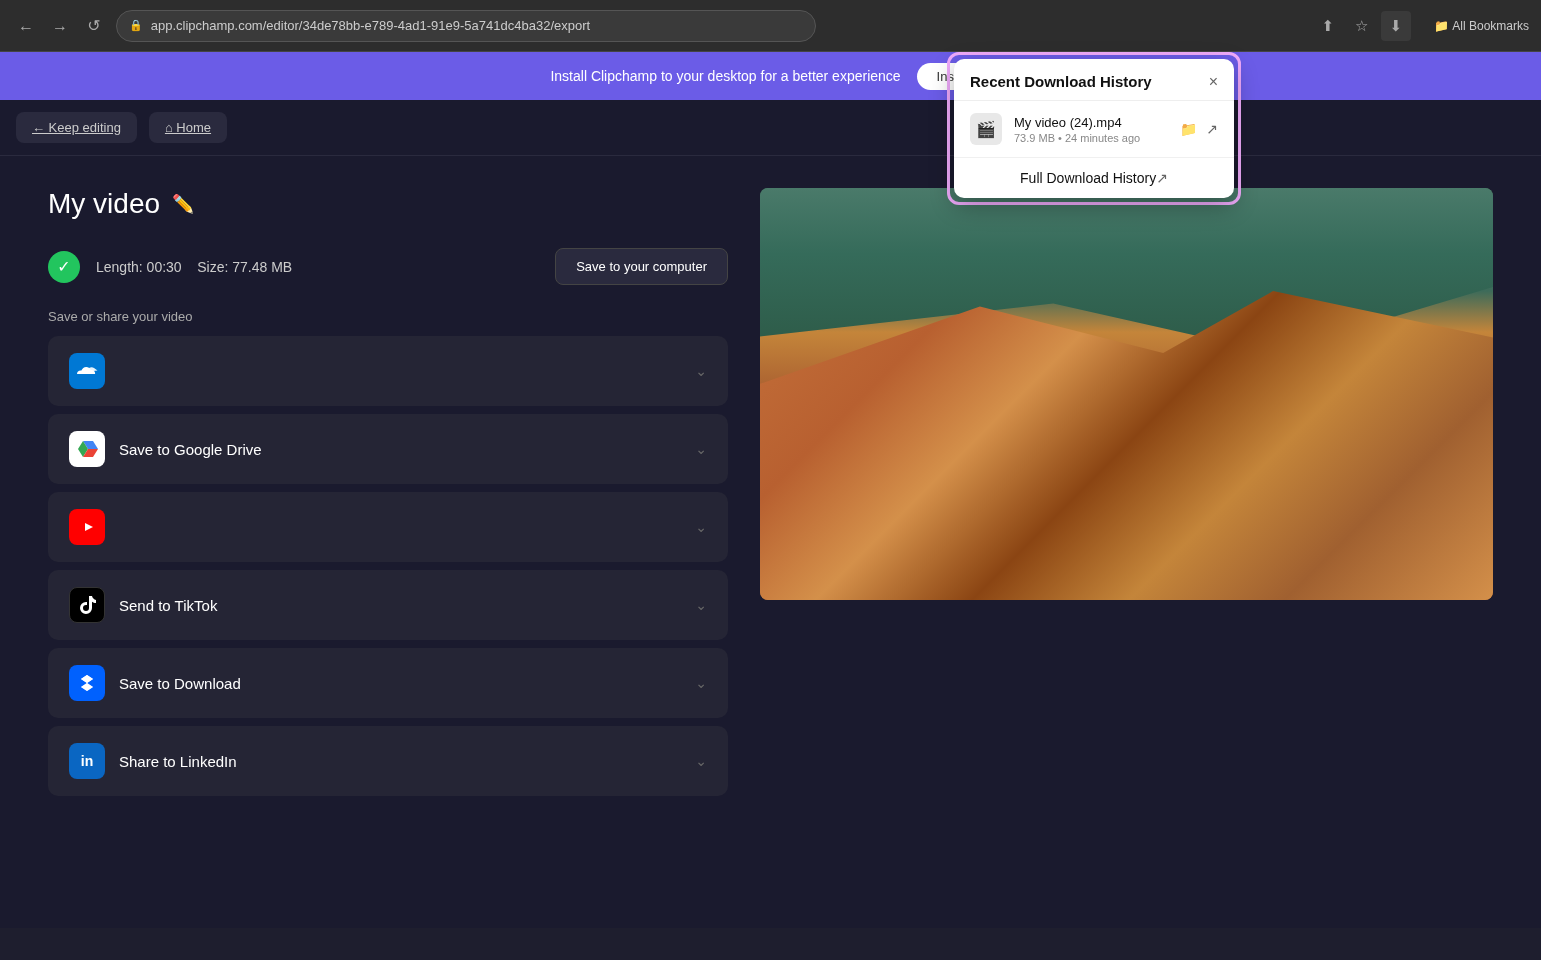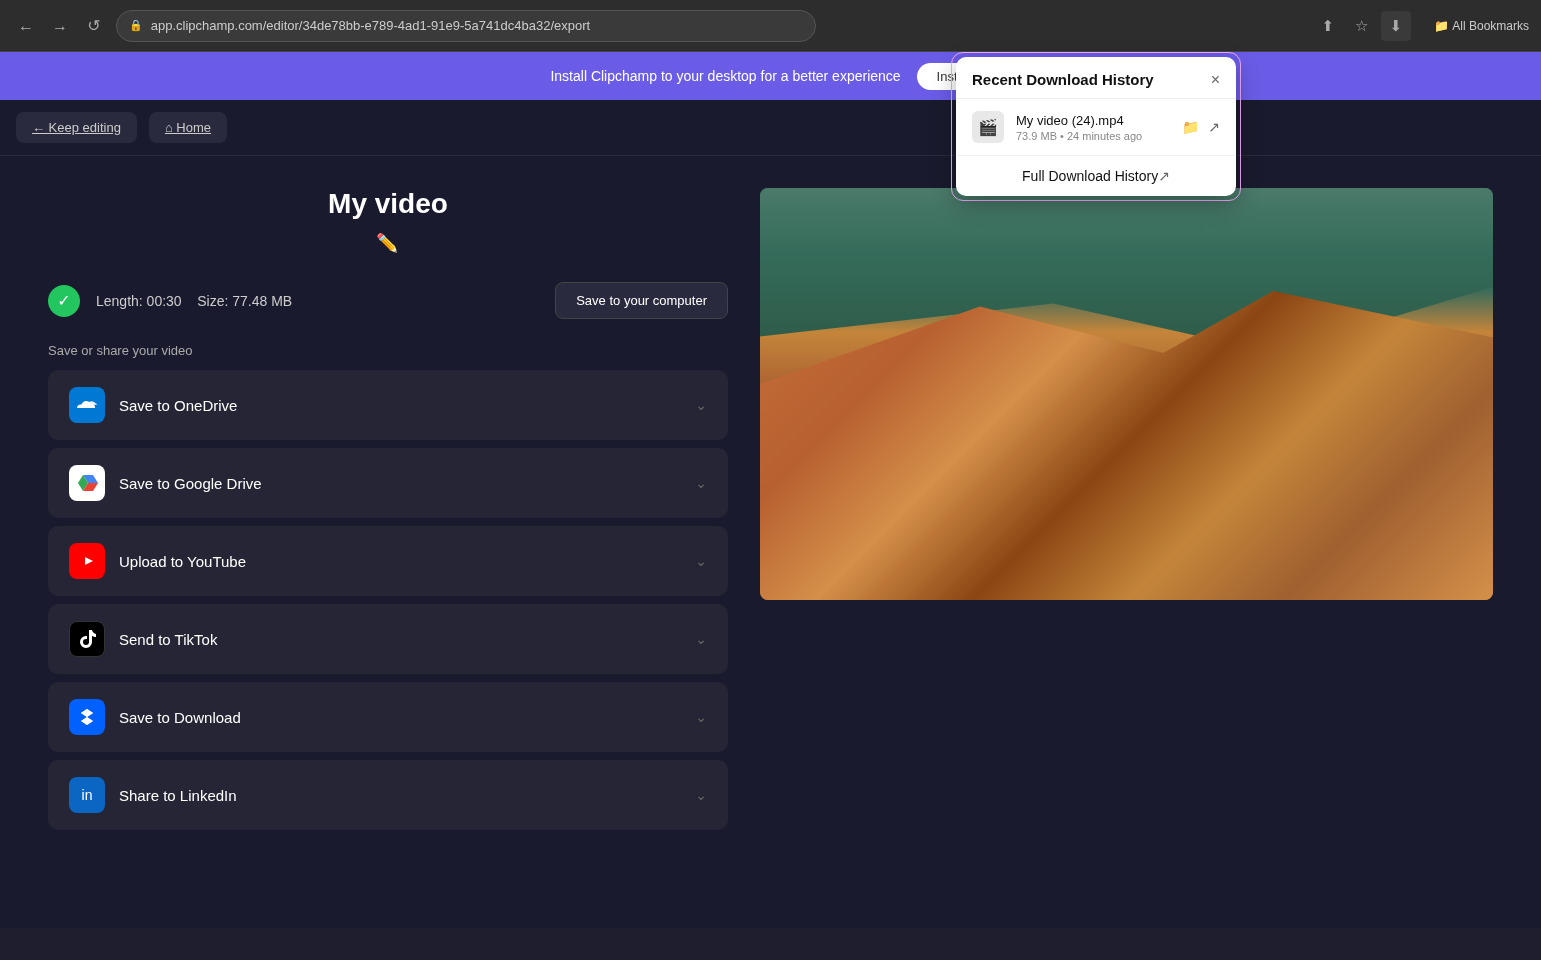--- a/index.html
+++ b/index.html
@@ -21,21 +21,21 @@
     
     .app-content { background: #1a1a2e; min-height: calc(960px - 84px - 48px); }
 
     
     .top-nav { height: 56px; display: flex; align-items: center; padding: 0 16px; gap: 12px; border-bottom: 1px solid #2a2a3e; }
     .nav-link { background: #2a2a3e; border: none; color: #ccc; border-radius: 8px; padding: 8px 16px; cursor: pointer; font-size: 13px; display: flex; align-items: center; gap: 8px; text-decoration: underline; }
 
     
     .main-area { padding: 32px 48px; display: flex; gap: 32px; }
     .left-panel { flex: 0 0 680px; }
-    .page-title { font-size: 28px; font-weight: 700; color: #fff; display: flex; align-items: center; gap: 12px; margin-bottom: 28px; flex-direction: column; }
+    .page-title { font-size: 28px; font-weight: 400; color: #fff; display: flex; align-items: center; gap: 12px; margin-bottom: 28px; }
     .edit-icon { color: #aaa; font-size: 18px; cursor: pointer; }
 
     
     .video-info { display: flex; align-items: center; gap: 16px; margin-bottom: 24px; }
     .check-circle { width: 32px; height: 32px; background: #22c55e; border-radius: 50%; display: flex; align-items: center; justify-content: center; color: #fff; font-size: 16px; flex-shrink: 0; }
     .video-meta { color: #ccc; font-size: 14px; flex: 1; }
     .save-computer-btn { background: #2a2a3e; border: 1px solid #444; color: #fff; border-radius: 8px; padding: 10px 20px; cursor: pointer; font-size: 13px; white-space: nowrap; text-align: right; }
 
     
     .section-label { color: #aaa; font-size: 13px; margin-bottom: 12px; }
@@ -49,21 +49,21 @@
     .icon-linkedin { background: #0a66c2; }
     .share-label { flex: 1; font-size: 15px; color: #fff; }
     .chevron { color: #666; font-size: 14px; margin-left: auto; }
 
     
     .right-panel { flex: 1; }
     .video-preview { width: 100%; aspect-ratio: 16/9; background: #000; border-radius: 8px; overflow: hidden; }
 
     
     .popup-overlay { position: absolute; top: 52px; right: 300px; z-index: 1000; }
-    .popup-highlight { border: 1px solid #f0abfc; border-radius: 12px; padding: 4px; }
+    .popup-highlight { border: 3px solid #f0abfc; border-radius: 12px; padding: 4px; }
     .popup-container { background: #fff; border-radius: 10px; width: 280px; box-shadow: 0 8px 24px rgba(0,0,0,0.3); overflow: hidden; }
     .popup-header { display: flex; align-items: center; justify-content: space-between; padding: 14px 16px 10px; border-bottom: 1px solid #eee; }
     .popup-title { font-size: 15px; font-weight: 600; color: #111; }
     .popup-close { background: none; border: none; cursor: pointer; color: #666; font-size: 16px; line-height: 1; }
     .download-item { padding: 12px 16px; display: flex; align-items: center; gap: 12px; border-bottom: 1px solid #f0f0f0; }
     .download-icon { width: 32px; height: 32px; background: #e8e8e8; border-radius: 6px; display: flex; align-items: center; justify-content: center; font-size: 16px; flex-shrink: 0; }
     .download-info { flex: 1; }
     .download-name { font-size: 13px; font-weight: 500; color: #111; }
     .download-meta { font-size: 11px; color: #888; margin-top: 2px; }
     .download-actions { display: flex; gap: 8px; }
@@ -162,21 +162,20 @@
 
       <div>
 
         <div class="share-item">
           <div class="share-icon icon-onedrive">
             <svg width="22" height="16" viewBox="0 0 22 16" fill="none">
                 <path d="M8.5 8.5L13 5c1.5-1 3.5-1.2 5 0l3.5 2.5-8 1-3-2z" fill="white" opacity="0.9"></path>
                 <path d="M1 11C1 9 2.5 7.5 4.5 7.5c.3 0 .6 0 .9.1C6.2 5.5 8 4 10.2 4c2 0 3.7 1.2 4.5 3 .3-.1.6-.1.9-.1 2 0 3.5 1.5 3.5 3.5 0 .2 0 .3-.01.5H1.01C1 11.3 1 11.2 1 11z" fill="white"></path>
               </svg>
           </div>
-          <span class="share-label">Save to OneDrive</span>
           <span class="chevron">⌄</span>
         </div>
 
         <div class="share-item">
           <div class="share-icon icon-gdrive">
             <svg width="22" height="20" viewBox="0 0 22 20">
                 <polygon points="11,2 21,19 1,19" fill="none" stroke="none"></polygon>
                 <polygon points="7,2 17,2 22,10 12,10" fill="#4285F4"></polygon>
                 <polygon points="2,10 7,2 12,10 7,18" fill="#34A853"></polygon>
                 <polygon points="12,10 22,10 17,18 7,18" fill="#EA4335"></polygon>
@@ -186,21 +185,20 @@
           <span class="chevron">⌄</span>
         </div>
 
         <div class="share-item">
           <div class="share-icon icon-youtube">
             <svg width="22" height="16" viewBox="0 0 22 16">
                 <rect width="22" height="16" rx="3" fill="#FF0000"></rect>
                 <polygon points="9,4 17,8 9,12" fill="white"></polygon>
               </svg>
           </div>
-          <span class="share-label">Upload to YouTube</span>
           <span class="chevron">⌄</span>
         </div>
 
         <div class="share-item">
           <div class="share-icon icon-tiktok">
             <svg width="20" height="22" viewBox="0 0 20 22" fill="white">
                 <path d="M15 2c.5 2 2 3.5 4 4v3c-1.5 0-3-.5-4-1.3V14a6 6 0 1 1-6-6h1v3H9a3 3 0 1 0 3 3V2h3z"></path>
               </svg>
           </div>
           <span class="share-label">Send to TikTok</span>
@@ -213,21 +211,21 @@
                 <polygon points="11,2 5,6 11,10 5,14 11,18 17,14 11,10 17,6"></polygon>
                 <polygon points="5,6 11,2 17,6 11,10" fill="white"></polygon>
                 <polygon points="5,14 11,10 17,14 11,18" fill="white" opacity="0.7"></polygon>
               </svg>
           </div>
           <span class="share-label">Save to Download</span>
           <span class="chevron">⌄</span>
         </div>
 
         <div class="share-item">
-          <div class="share-icon icon-linkedin" style="font-size:14px; font-weight:400; color:#fff;">in</div>
+          <div class="share-icon icon-linkedin" style="font-size:14px; font-weight:700; color:#fff;">in</div>
           <span class="share-label">Share to LinkedIn</span>
           <span class="chevron">⌄</span>
         </div>
       </div>
     </div>
 
     <div class="right-panel">
       <div class="video-preview">
         <div class="rock-scene"></div>
       </div>

